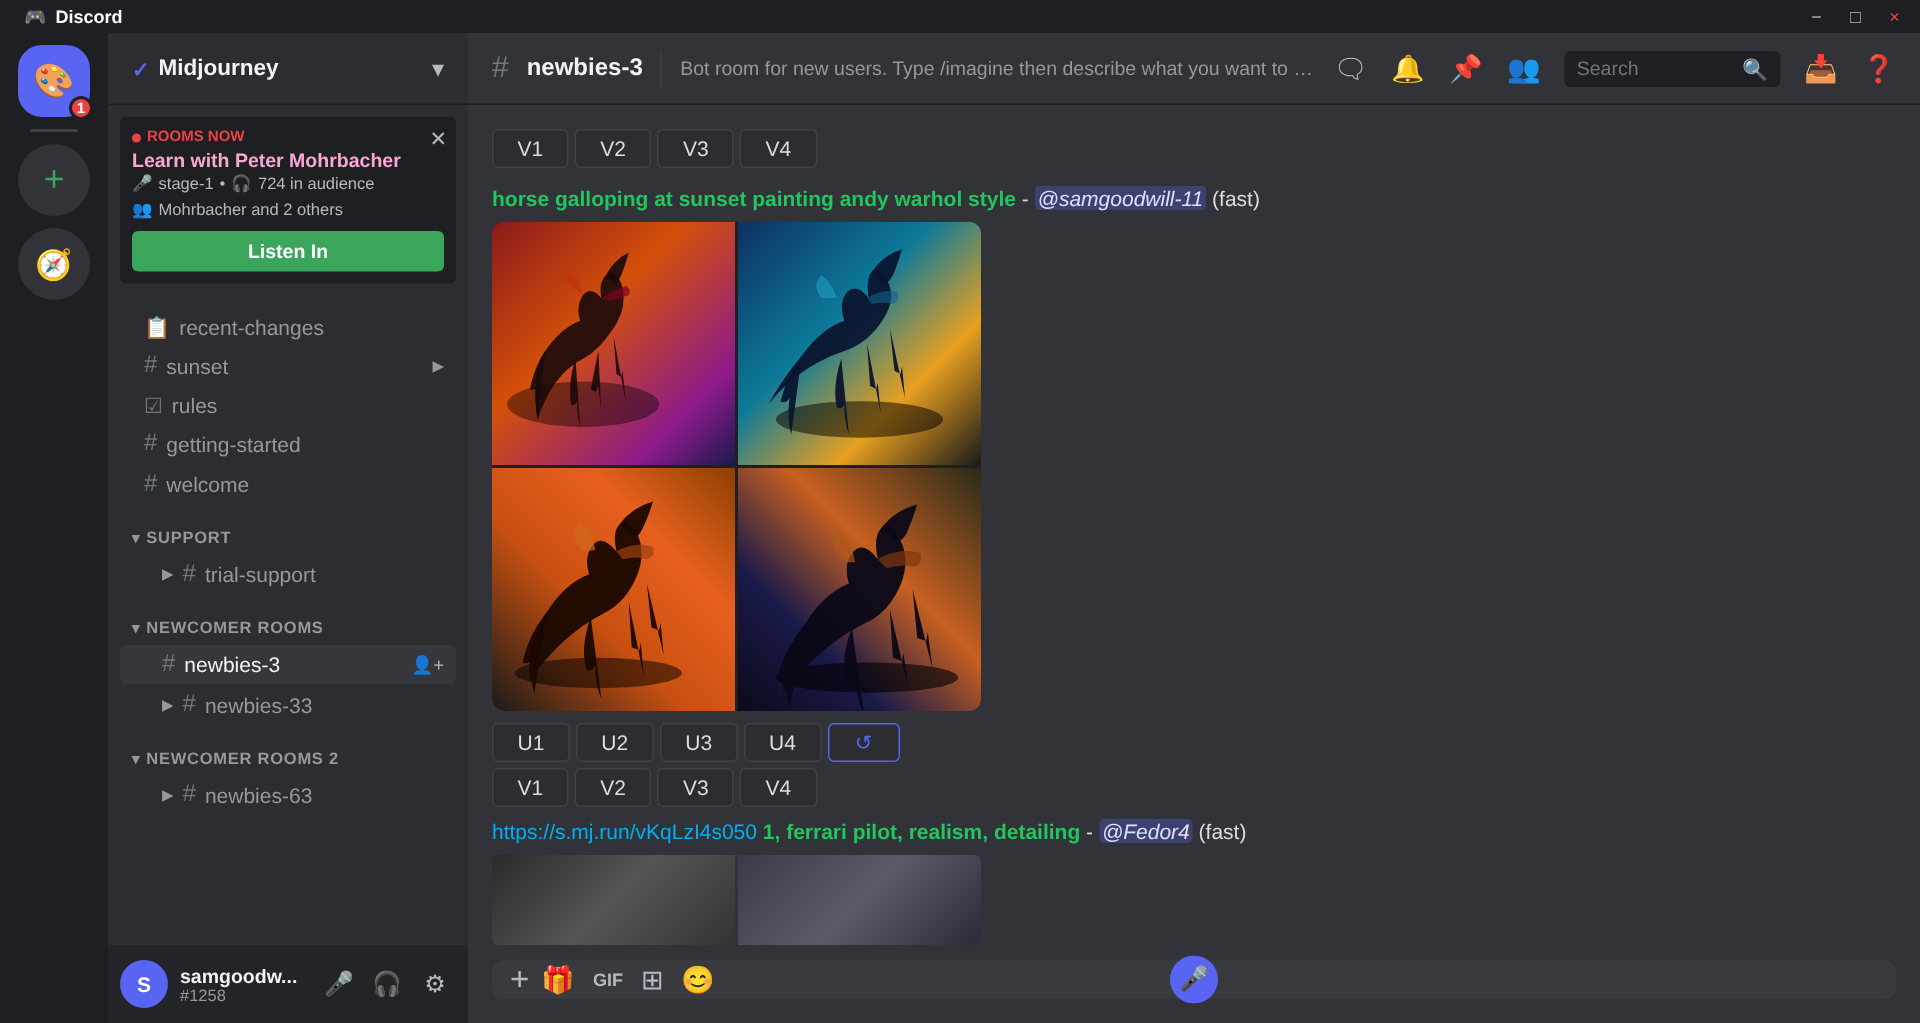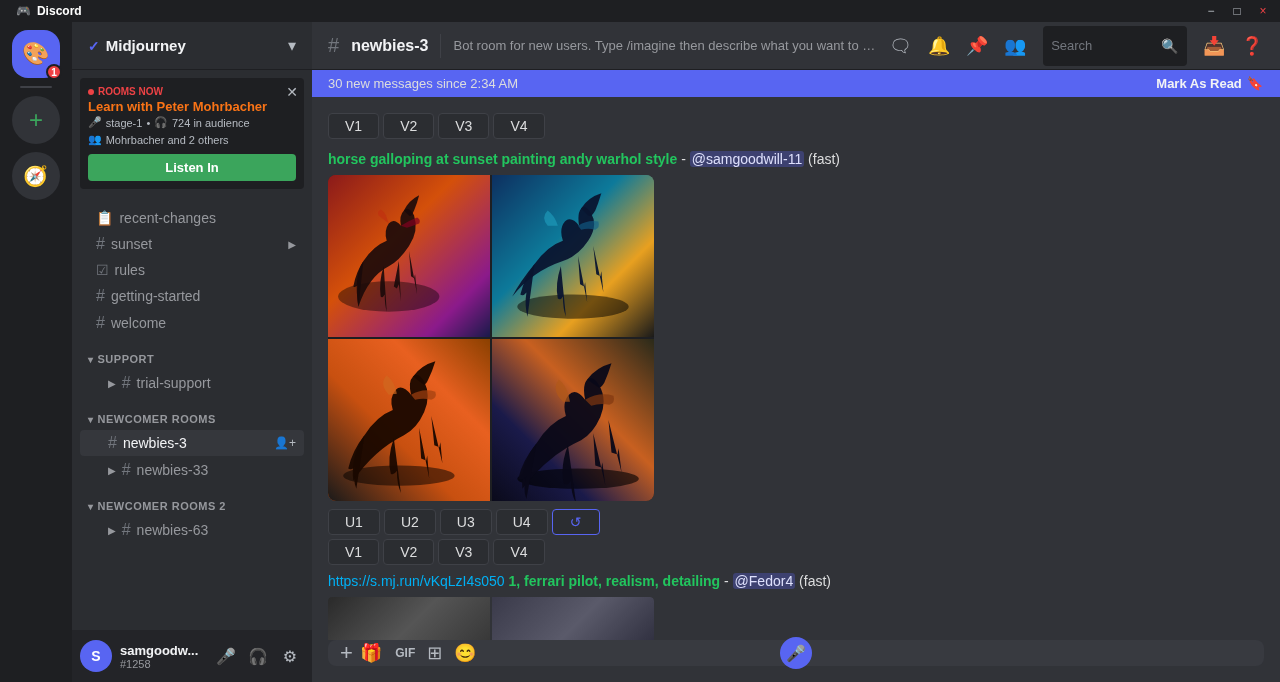--- a/index.html
+++ b/index.html
@@ -135,21 +135,21 @@
       align-items: center;
       gap: 4px;
     }
     .live-dot {
       width: 6px; height: 6px;
       border-radius: 50%;
       background: #ed4245;
     }
     .live-title {
       font-size: 13px;
-      color: #f97316;
+      color: #f9a8d4;
       font-weight: 600;
       margin-top: 2px;
     }
     .live-meta {
       font-size: 11px;
       color: #b5bac1;
       margin-top: 2px;
       display: flex;
       align-items: center;
       gap: 4px;
@@ -321,21 +321,21 @@
       display: flex; align-items: center; justify-content: center;
     }
     .header-search {
       background: #1e1f22;
       border-radius: 4px;
       display: flex;
       align-items: center;
       padding: 0 8px;
       gap: 6px;
       width: 144px;
-      height: 40px;
+      height: 24px;
     }
     .header-search input {
       background: transparent;
       border: none;
       outline: none;
       color: #dcddde;
       font-size: 13px;
       width: 100%;
     }
     .header-search input::placeholder { color: #72767d; }
@@ -381,20 +381,21 @@
     }
     .message-text a {
       color: #00b0f4;
       text-decoration: none;
     }
     .message-mention {
       color: #dee0fc;
       background: rgba(88,101,242,0.3);
       border-radius: 3px;
       padding: 0 2px;
+      font-style: italic;
     }
     .message-bold {
       font-weight: 600;
       color: #22c55e;
     }
 
     
     .image-grid {
       display: grid;
       grid-template-columns: 1fr 1fr;
@@ -643,27 +644,20 @@
         <span class="header-tool-btn">👥</span>
         <div class="header-search">
           <input type="text" placeholder="Search" style="">
           <span style="color:#72767d; font-size:14px;">🔍</span>
         </div>
         <span class="header-tool-btn">📥</span>
         <span class="header-tool-btn">❓</span>
       </div>
     </div>
 
-    <div class="new-messages-banner">
-      <span>30 new messages since 2:34 AM</span>
-      <div class="mark-read-btn">
-        <span>Mark As Read</span>
-        <span>🔖</span>
-      </div>
-    </div>
 
     <div class="chat-messages">
 
       <div class="action-buttons" style="margin-bottom:12px;">
         <button class="action-btn">V1</button>
         <button class="action-btn">V2</button>
         <button class="action-btn">V3</button>
         <button class="action-btn">V4</button>
       </div>
 

